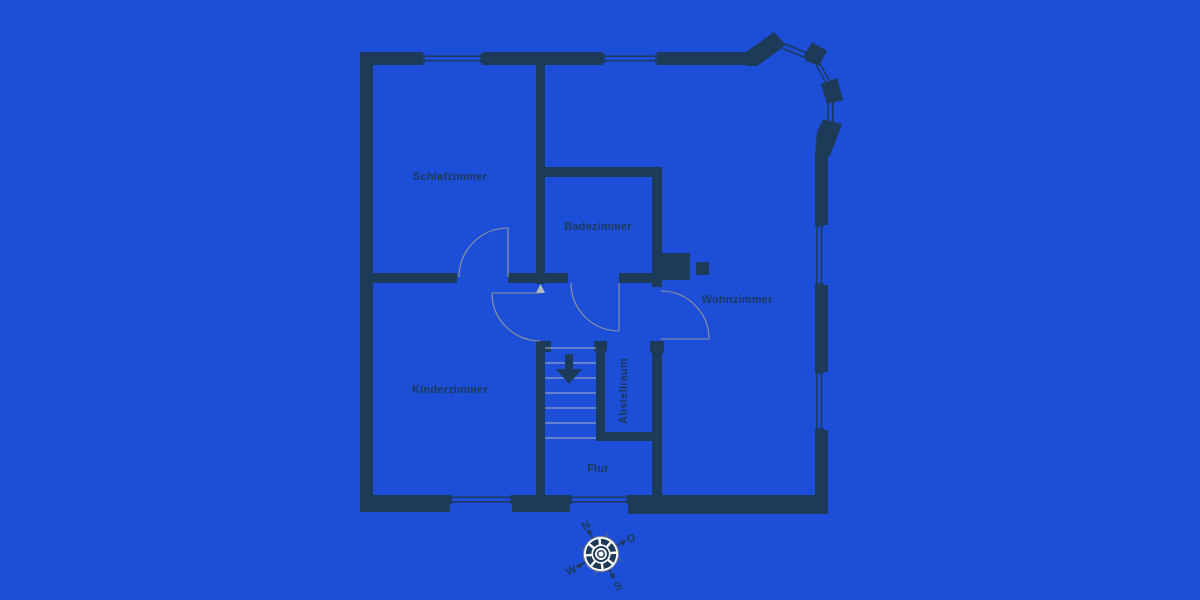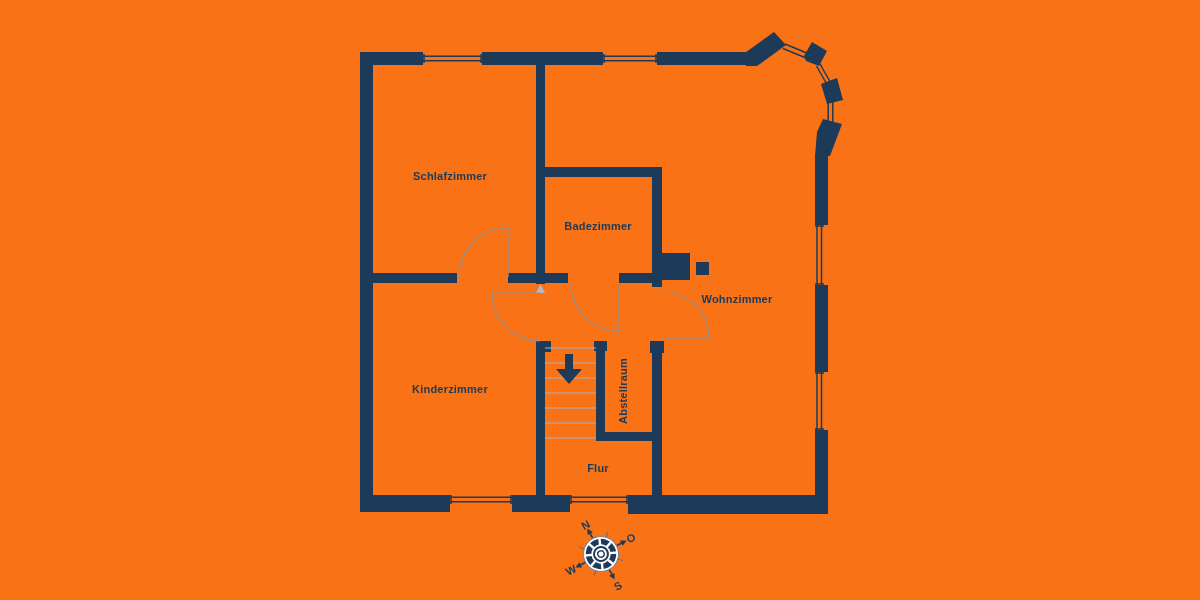--- a/index.html
+++ b/index.html
@@ -1,17 +1,17 @@
 <!DOCTYPE html>
 <html><head>
 <meta charset="utf-8">
 <style>
   html,body{margin:0;padding:0;background:#ffffff;}
   .canvas{
-    position:relative;width:1200px;height:600px;background:#f97316;overflow:hidden;
+    position:relative;width:1200px;height:600px;background:#1d4ed8;overflow:hidden;
     font-family:"Liberation Sans", sans-serif;
   }
   svg text{
     font-family:"Liberation Sans", sans-serif;
     font-weight:700;
     fill:#1d3a58;
   }
   .room-label{font-size:11px;letter-spacing:.2px;}
   .compass-letter{font-size:11px;}
 </style>

